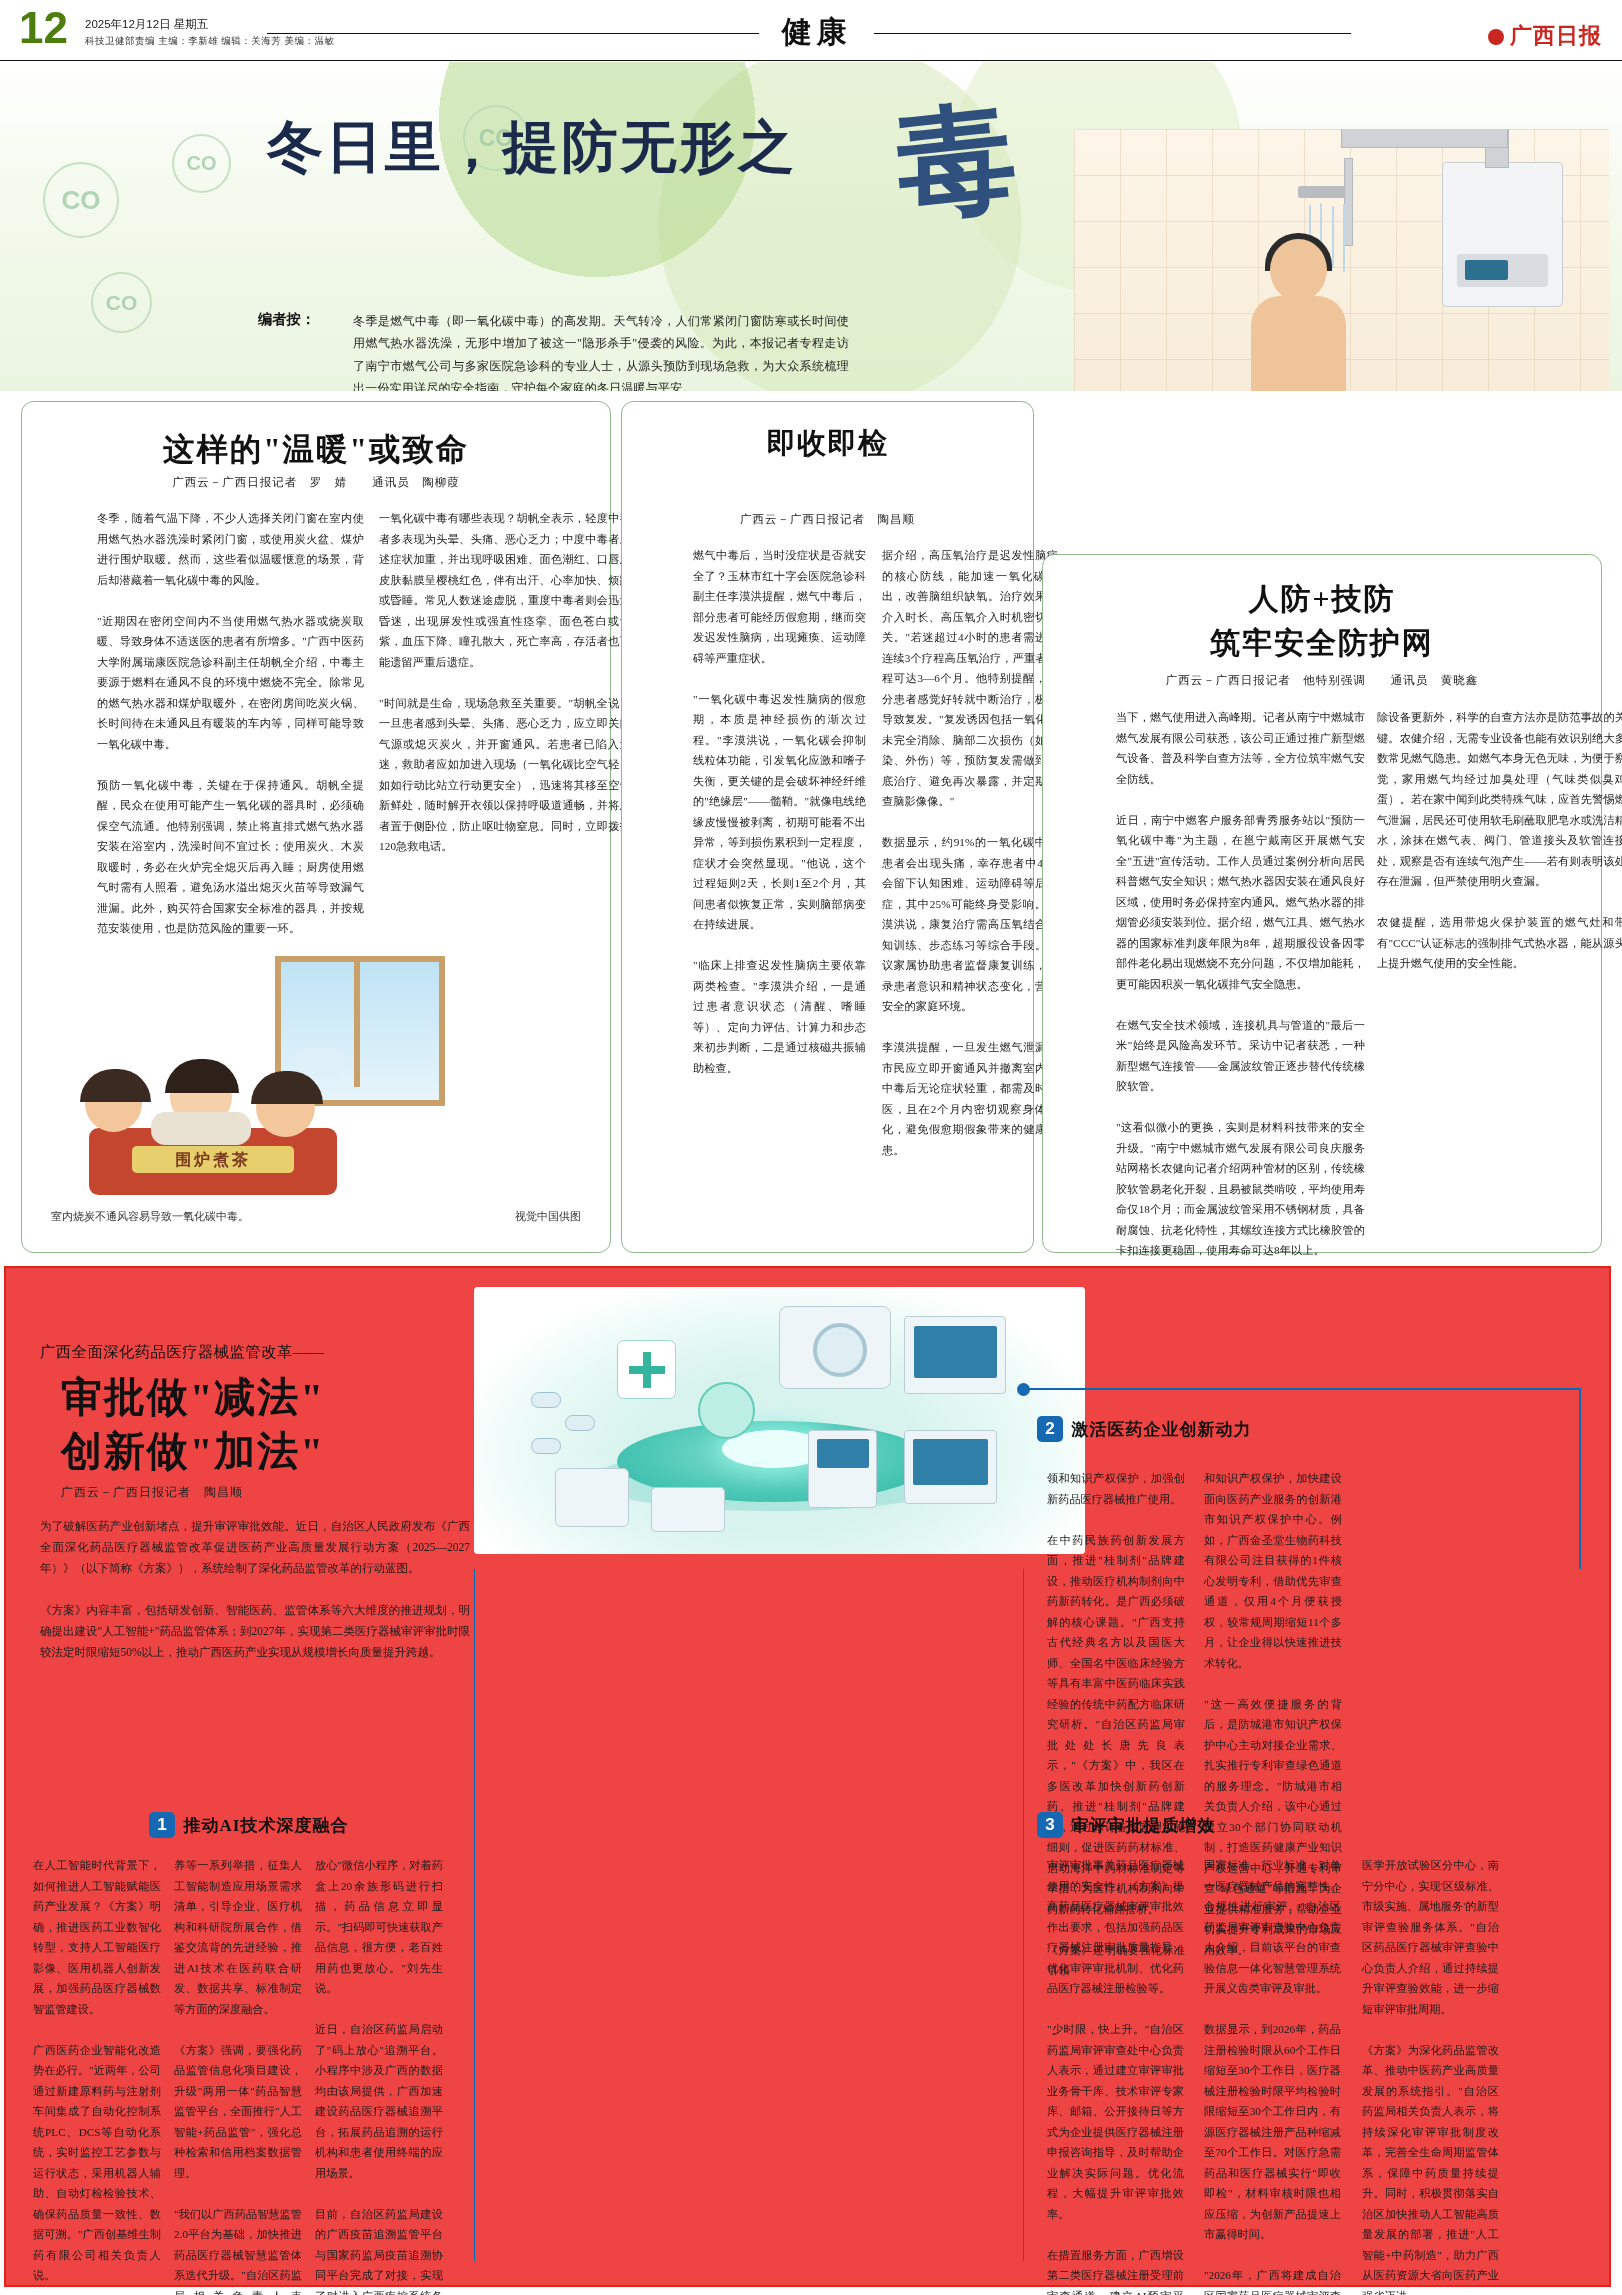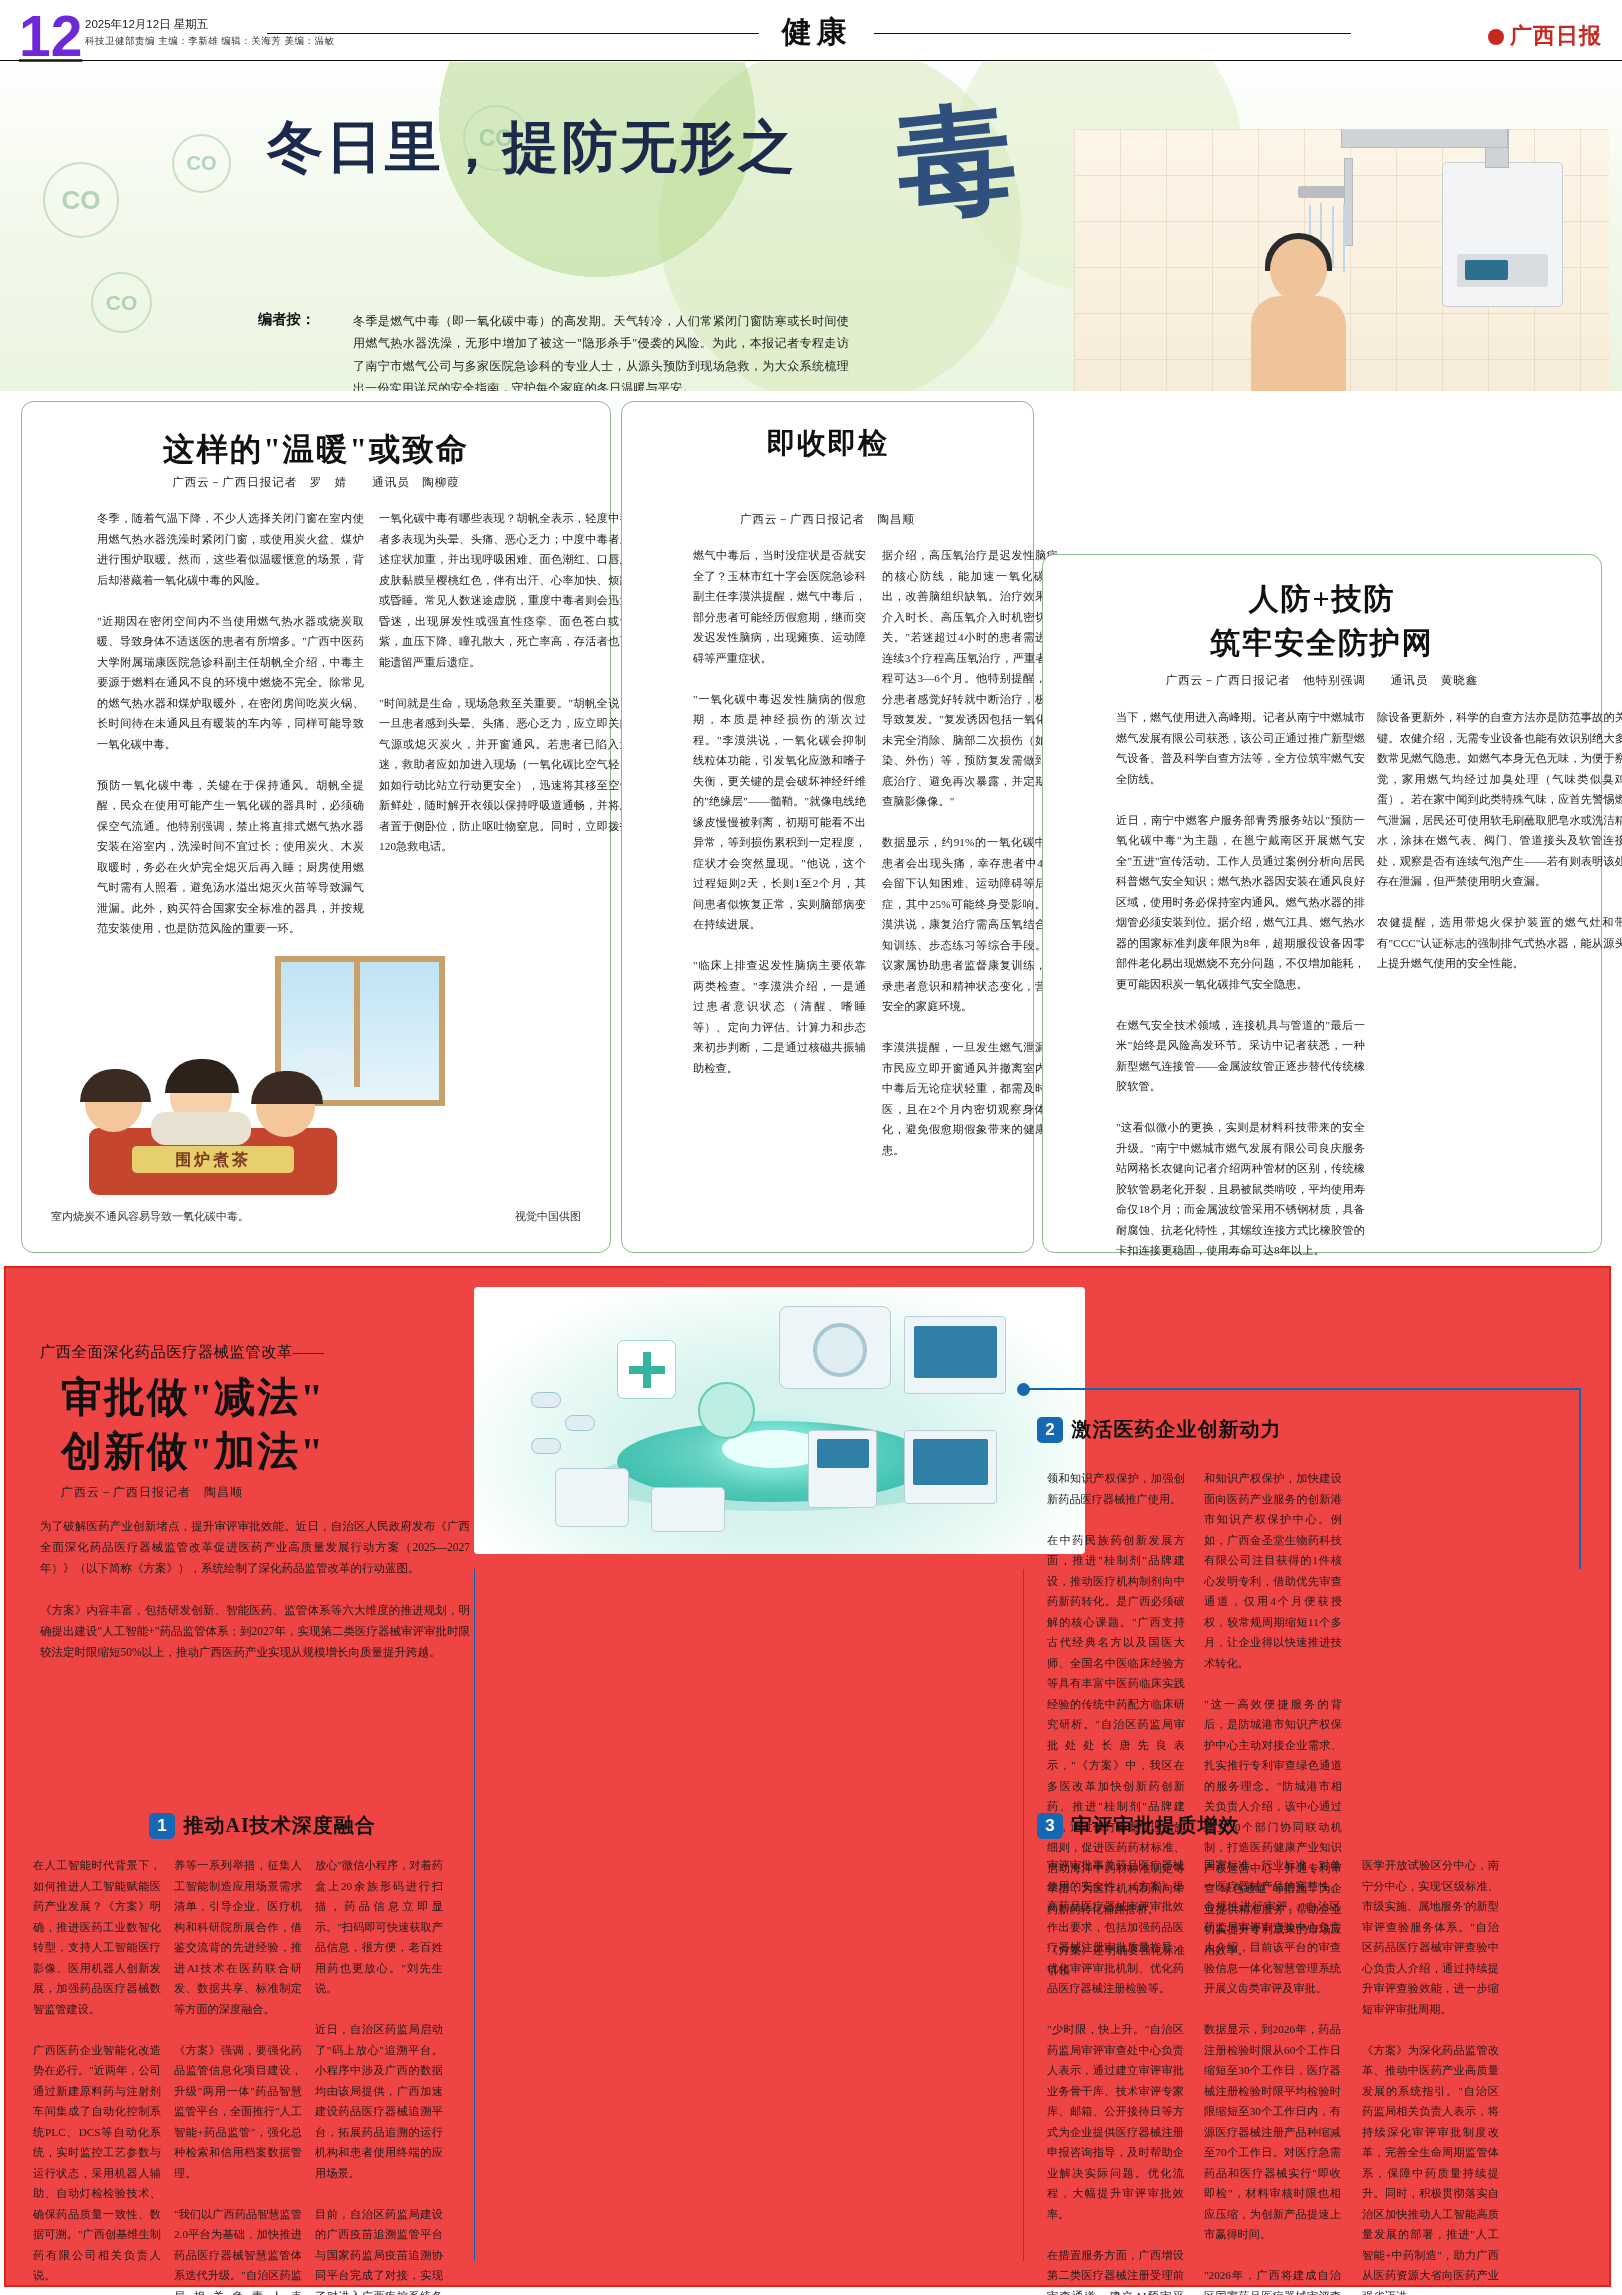--- a/index.html
+++ b/index.html
@@ -9,23 +9,22 @@
     color:#1a1a1a;
     position:relative;
     overflow:hidden;
   }
   .page{position:relative;width:1622px;height:2295px;}
 
   
   .masthead{position:absolute;left:0;top:0;width:1622px;height:61px;}
   .page-number{
     position:absolute;left:19px;top:2.9px;
-    font-size:57px;font-weight:bold;color:#6d28d9;
+    font-size:44px;font-weight:bold;color:#4d7c0f;
     font-family:"Liberation Sans", sans-serif;
-    text-decoration:underline;
   }
   .mast-date{
     position:absolute;left:85px;top:17px;
     font-size:11.5px;color:#222;
     font-family:"Liberation Sans", sans-serif;
   }
   .mast-credits{
     position:absolute;left:85px;top:35px;
     font-size:9.5px;color:#333;
     font-family:"Liberation Sans", sans-serif;
@@ -161,21 +160,21 @@
   .cross-box{position:absolute;left:143px;top:53px;width:57px;height:57px;background:#ffffff;border:1.9px solid #9fd9cd;border-radius:6.7px;}
   .cross-v{position:absolute;left:25px;top:10.5px;width:7.6px;height:36px;background:#35b49e;}
   .cross-h{position:absolute;left:10.5px;top:25px;width:36px;height:7.6px;background:#35b49e;}
 
   .feat-divider-v{position:absolute;background:#0a6ab5;}
   .sec-num{
     display:inline-block;width:26px;height:26px;border-radius:4.8px;background:#1668b3;color:#fff;
     font-size:17px;font-weight:bold;text-align:center;line-height:26px;
     font-family:"Liberation Sans", sans-serif;vertical-align:middle;
   }
-  .sec-head{font-size:20px;font-weight:bold;color:#111;letter-spacing:1px;margin-left:8.6px;vertical-align:middle;}
+  .sec-head{font-size:17px;font-weight:bold;color:#111;letter-spacing:1px;margin-left:8.6px;vertical-align:middle;}
   .fcol{position:absolute;font-size:11.2px;line-height:20.5px;text-align:justify;color:#1b1b1b;}
 </style>
 </head>
 <body>
 
 <div class="page">
 
   <div class="masthead">
     <div class="page-number">12</div>
     <div class="mast-date">2025年12月12日 星期五</div>

